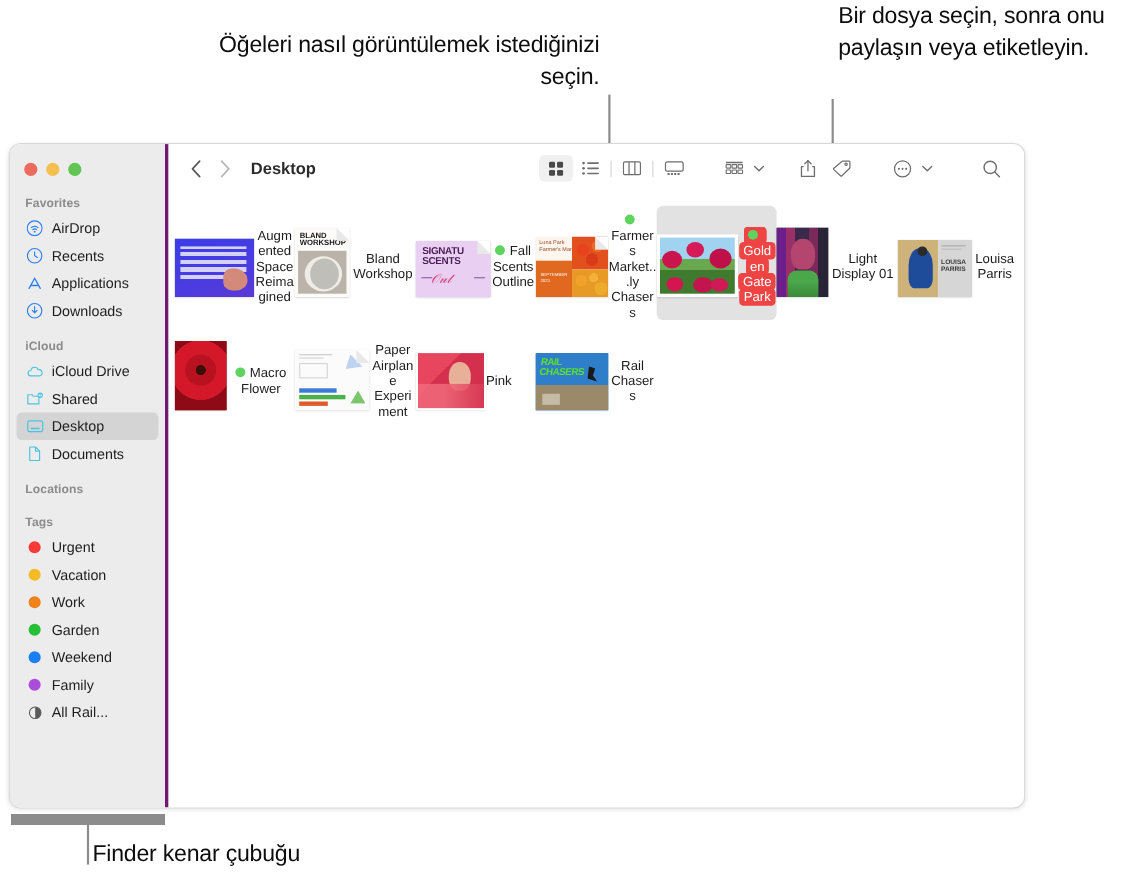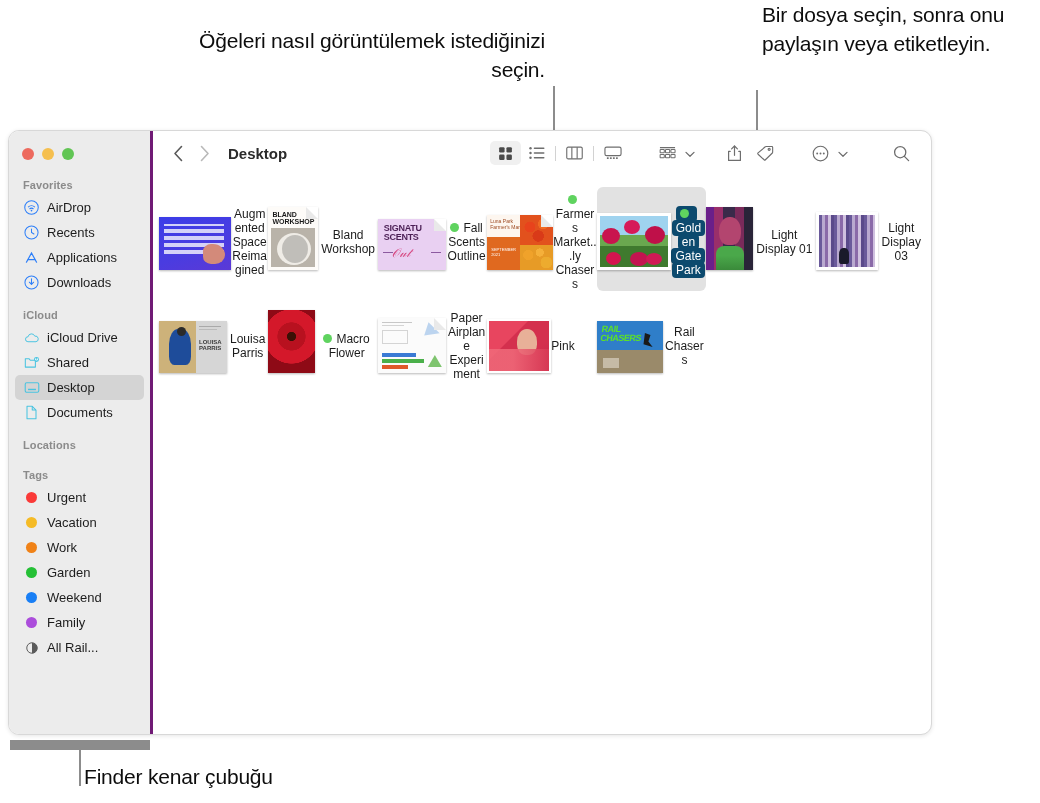--- a/index.html
+++ b/index.html
@@ -191,21 +191,21 @@
     width: 9px; height: 9px; border-radius: 50%;
     background: #5fd35f;
     margin-right: 4px;
     vertical-align: middle;
     position: relative; top: -1px;
   }
   .label .ltext { display: inline; }
   .cell.selected .label .ltext,
   .cell.selected .label { color: #ffffff; }
   .cell.selected .ltext-inner {
-    background: #0c4a6e;
+    background: #ef4444;
     color: #fff;
     border-radius: 4px;
     padding: 1px 4px;
     box-decoration-break: clone;
     -webkit-box-decoration-break: clone;
   }
 
   
   .doccorner::after {
     content: "";
@@ -570,30 +570,20 @@
           <div class="thumb-wrap">
             <div class="thumb" style="width:47px;height:63px;background:#2a2030;">
               <div style="position:absolute;inset:0;background:linear-gradient(90deg,#6a1f8a 0 18%,#9a2f6a 18% 36%,#3a2a4a 36% 62%,#7a2a5a 62% 80%,#2a2438 80% 100%)"></div>
               <div style="position:absolute;left:13px;top:10px;width:22px;height:28px;border-radius:48% 48% 40% 40%;background:#b3456f"></div>
               <div style="position:absolute;left:10px;bottom:0;width:28px;height:24px;background:linear-gradient(180deg,#4aa84a 0 40%,#3a8a3a 100%);border-radius:8px 8px 0 0"></div>
             </div>
           </div>
           <div class="label"><span class="ltext">Light Display 01</span></div>
         </div>
 
-        <div class="cell">
-          <div class="thumb-wrap">
-            <div class="thumb" style="width:62px;height:58px;background:#fff;padding:3px;">
-              <div style="width:100%;height:100%;background:repeating-linear-gradient(90deg,#6a5a9a 0 3px,#b9a9cf 3px 6px,#8a6aa8 6px 9px,#cfc0de 9px 12px,#5a4a8a 12px 15px);position:relative">
-                <div style="position:absolute;left:20px;bottom:3px;width:10px;height:16px;background:#1a1a2a;border-radius:40% 40% 20% 20%"></div>
-              </div>
-            </div>
-          </div>
-          <div class="label"><span class="ltext">Light Display 03</span></div>
-        </div>
 
         <div class="cell">
           <div class="thumb-wrap">
             <div class="thumb" style="width:68px;height:52px;background:#ffffff;">
               <div style="position:absolute;left:0;top:0;width:37px;height:100%;background:#cdb27a"></div>
               <div style="position:absolute;left:37px;top:0;right:0;height:100%;background:#d6d6d6"></div>
               <div style="position:absolute;left:10px;top:8px;width:22px;height:36px;background:#1e4c9a;border-radius:42% 42% 24% 24%"></div>
               <div style="position:absolute;left:18px;top:6px;width:9px;height:9px;border-radius:50%;background:#2a2a2a"></div>
               <div style="position:absolute;left:40px;top:18px;font-size:6px;font-weight:700;color:#3a3a3a;line-height:6px">LOUISA<br>PARRIS</div>
               <div style="position:absolute;left:40px;top:5px;width:22px;height:1px;background:#aaa"></div>

